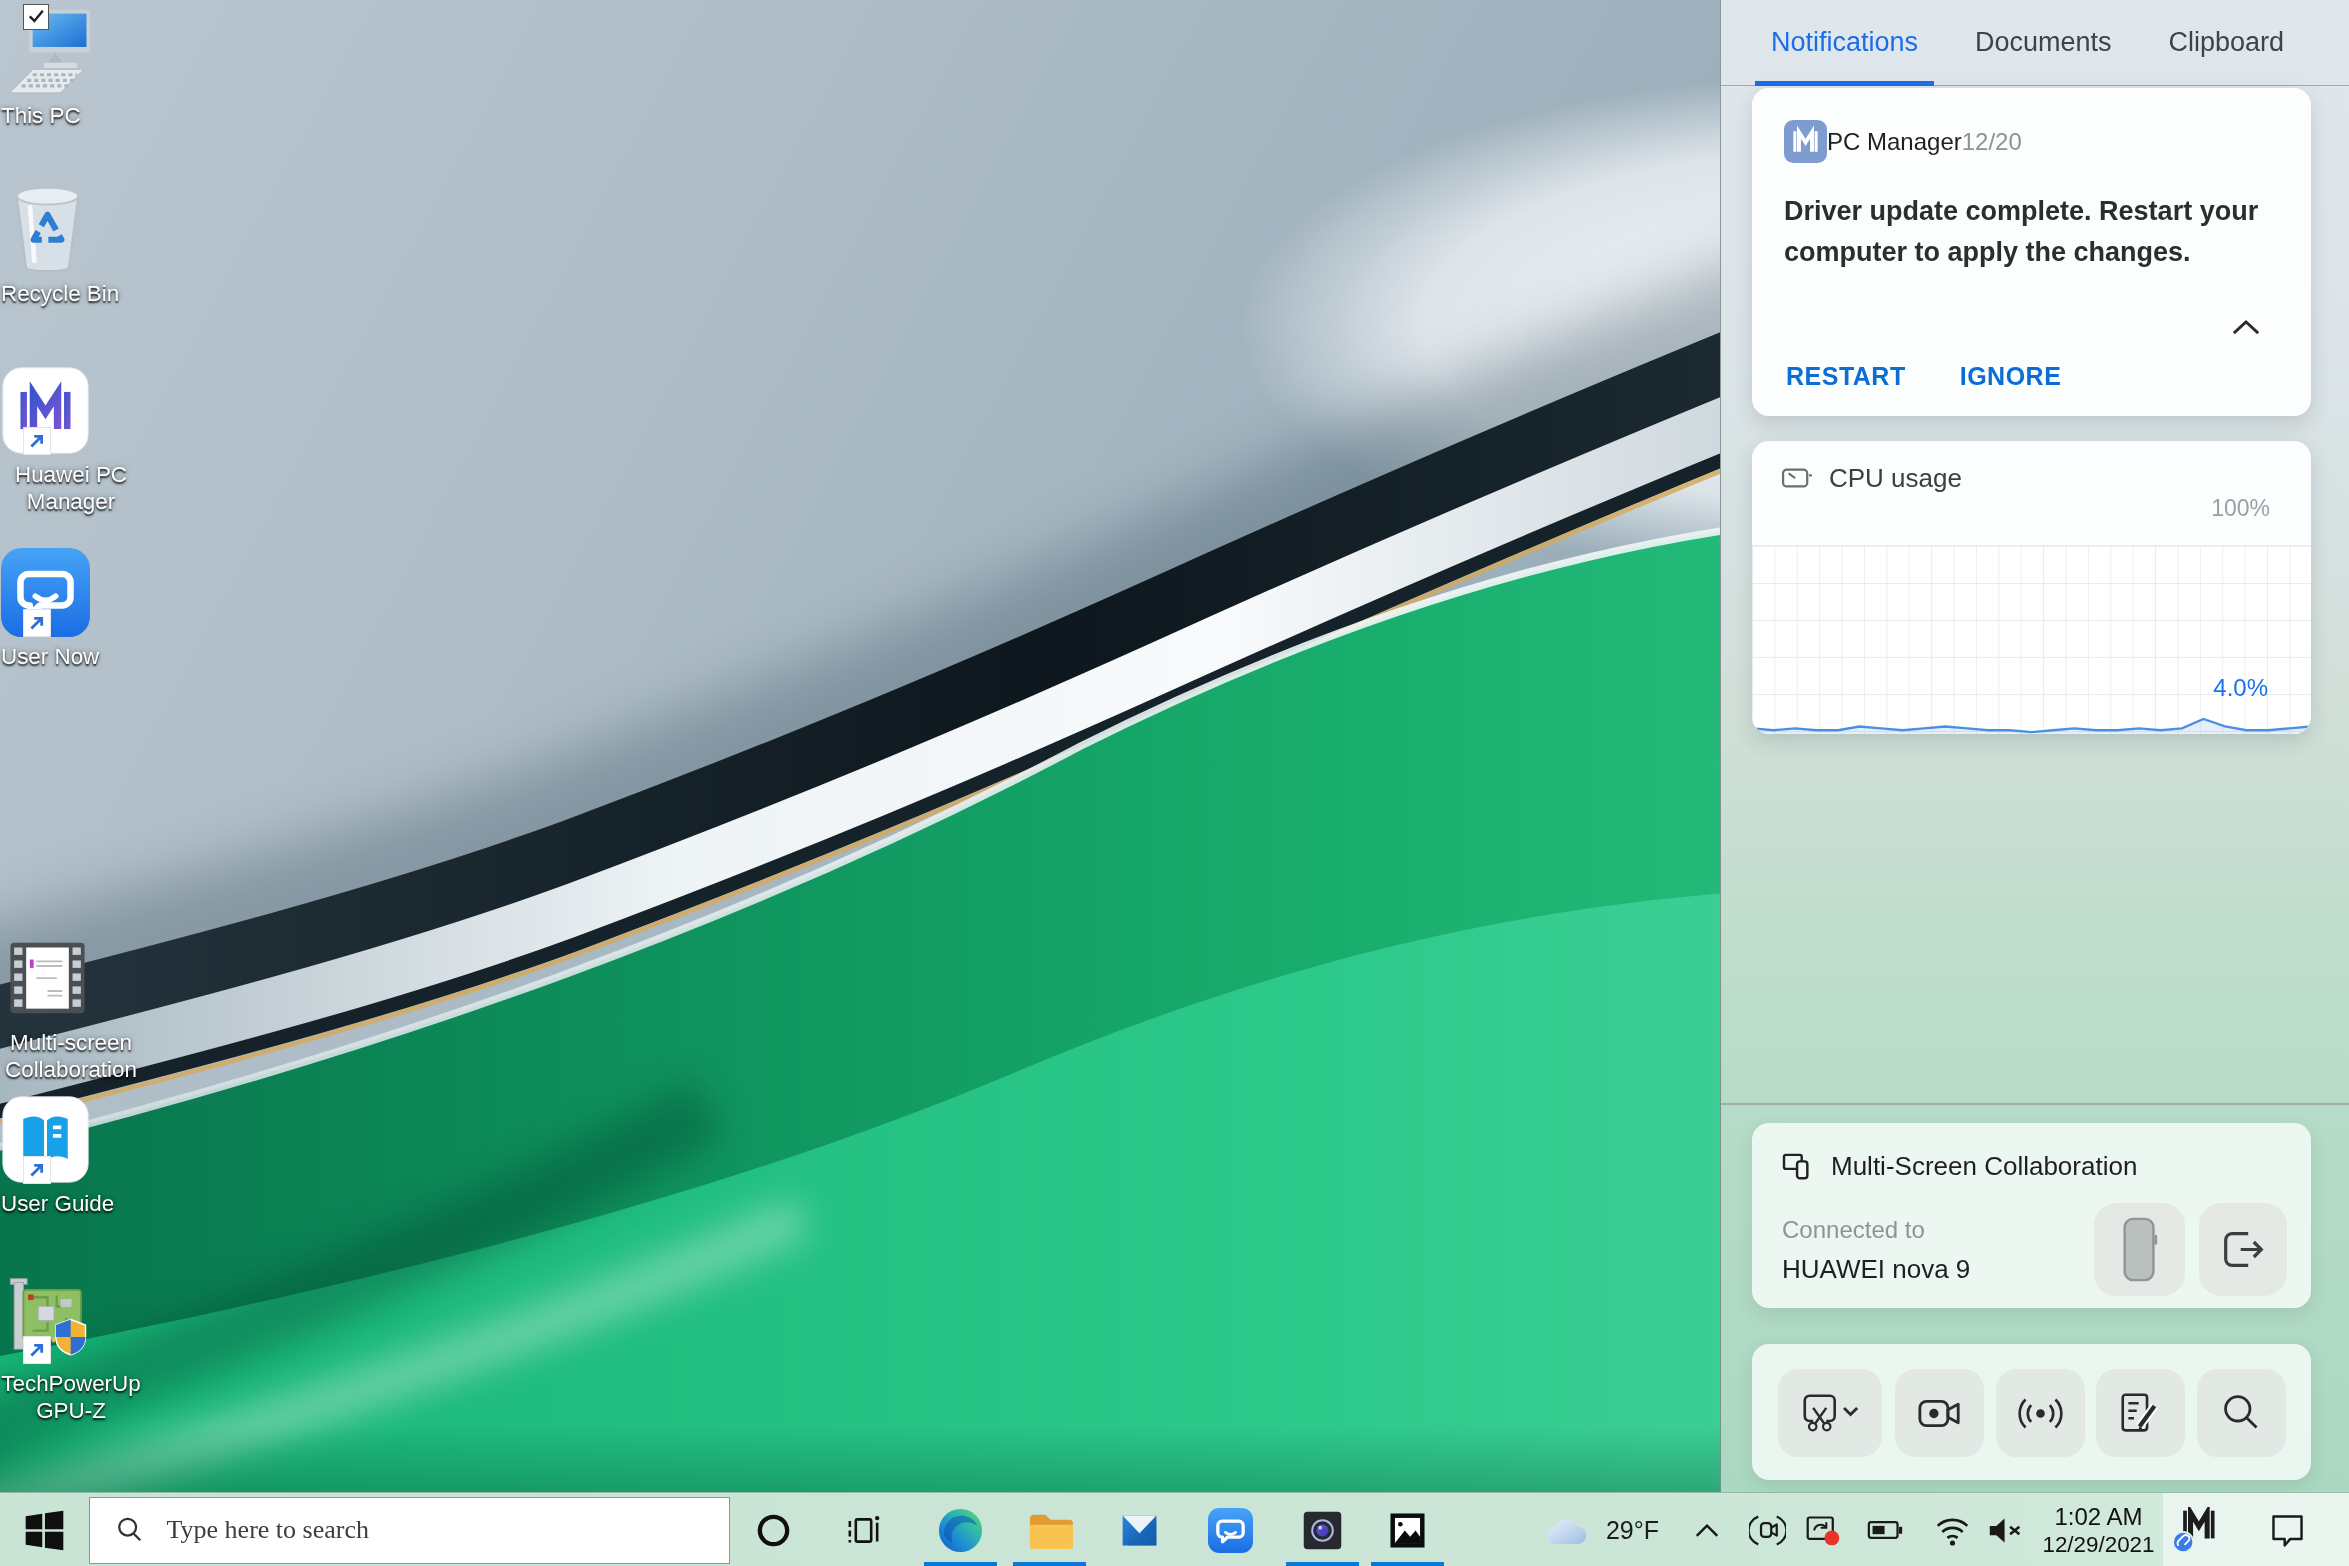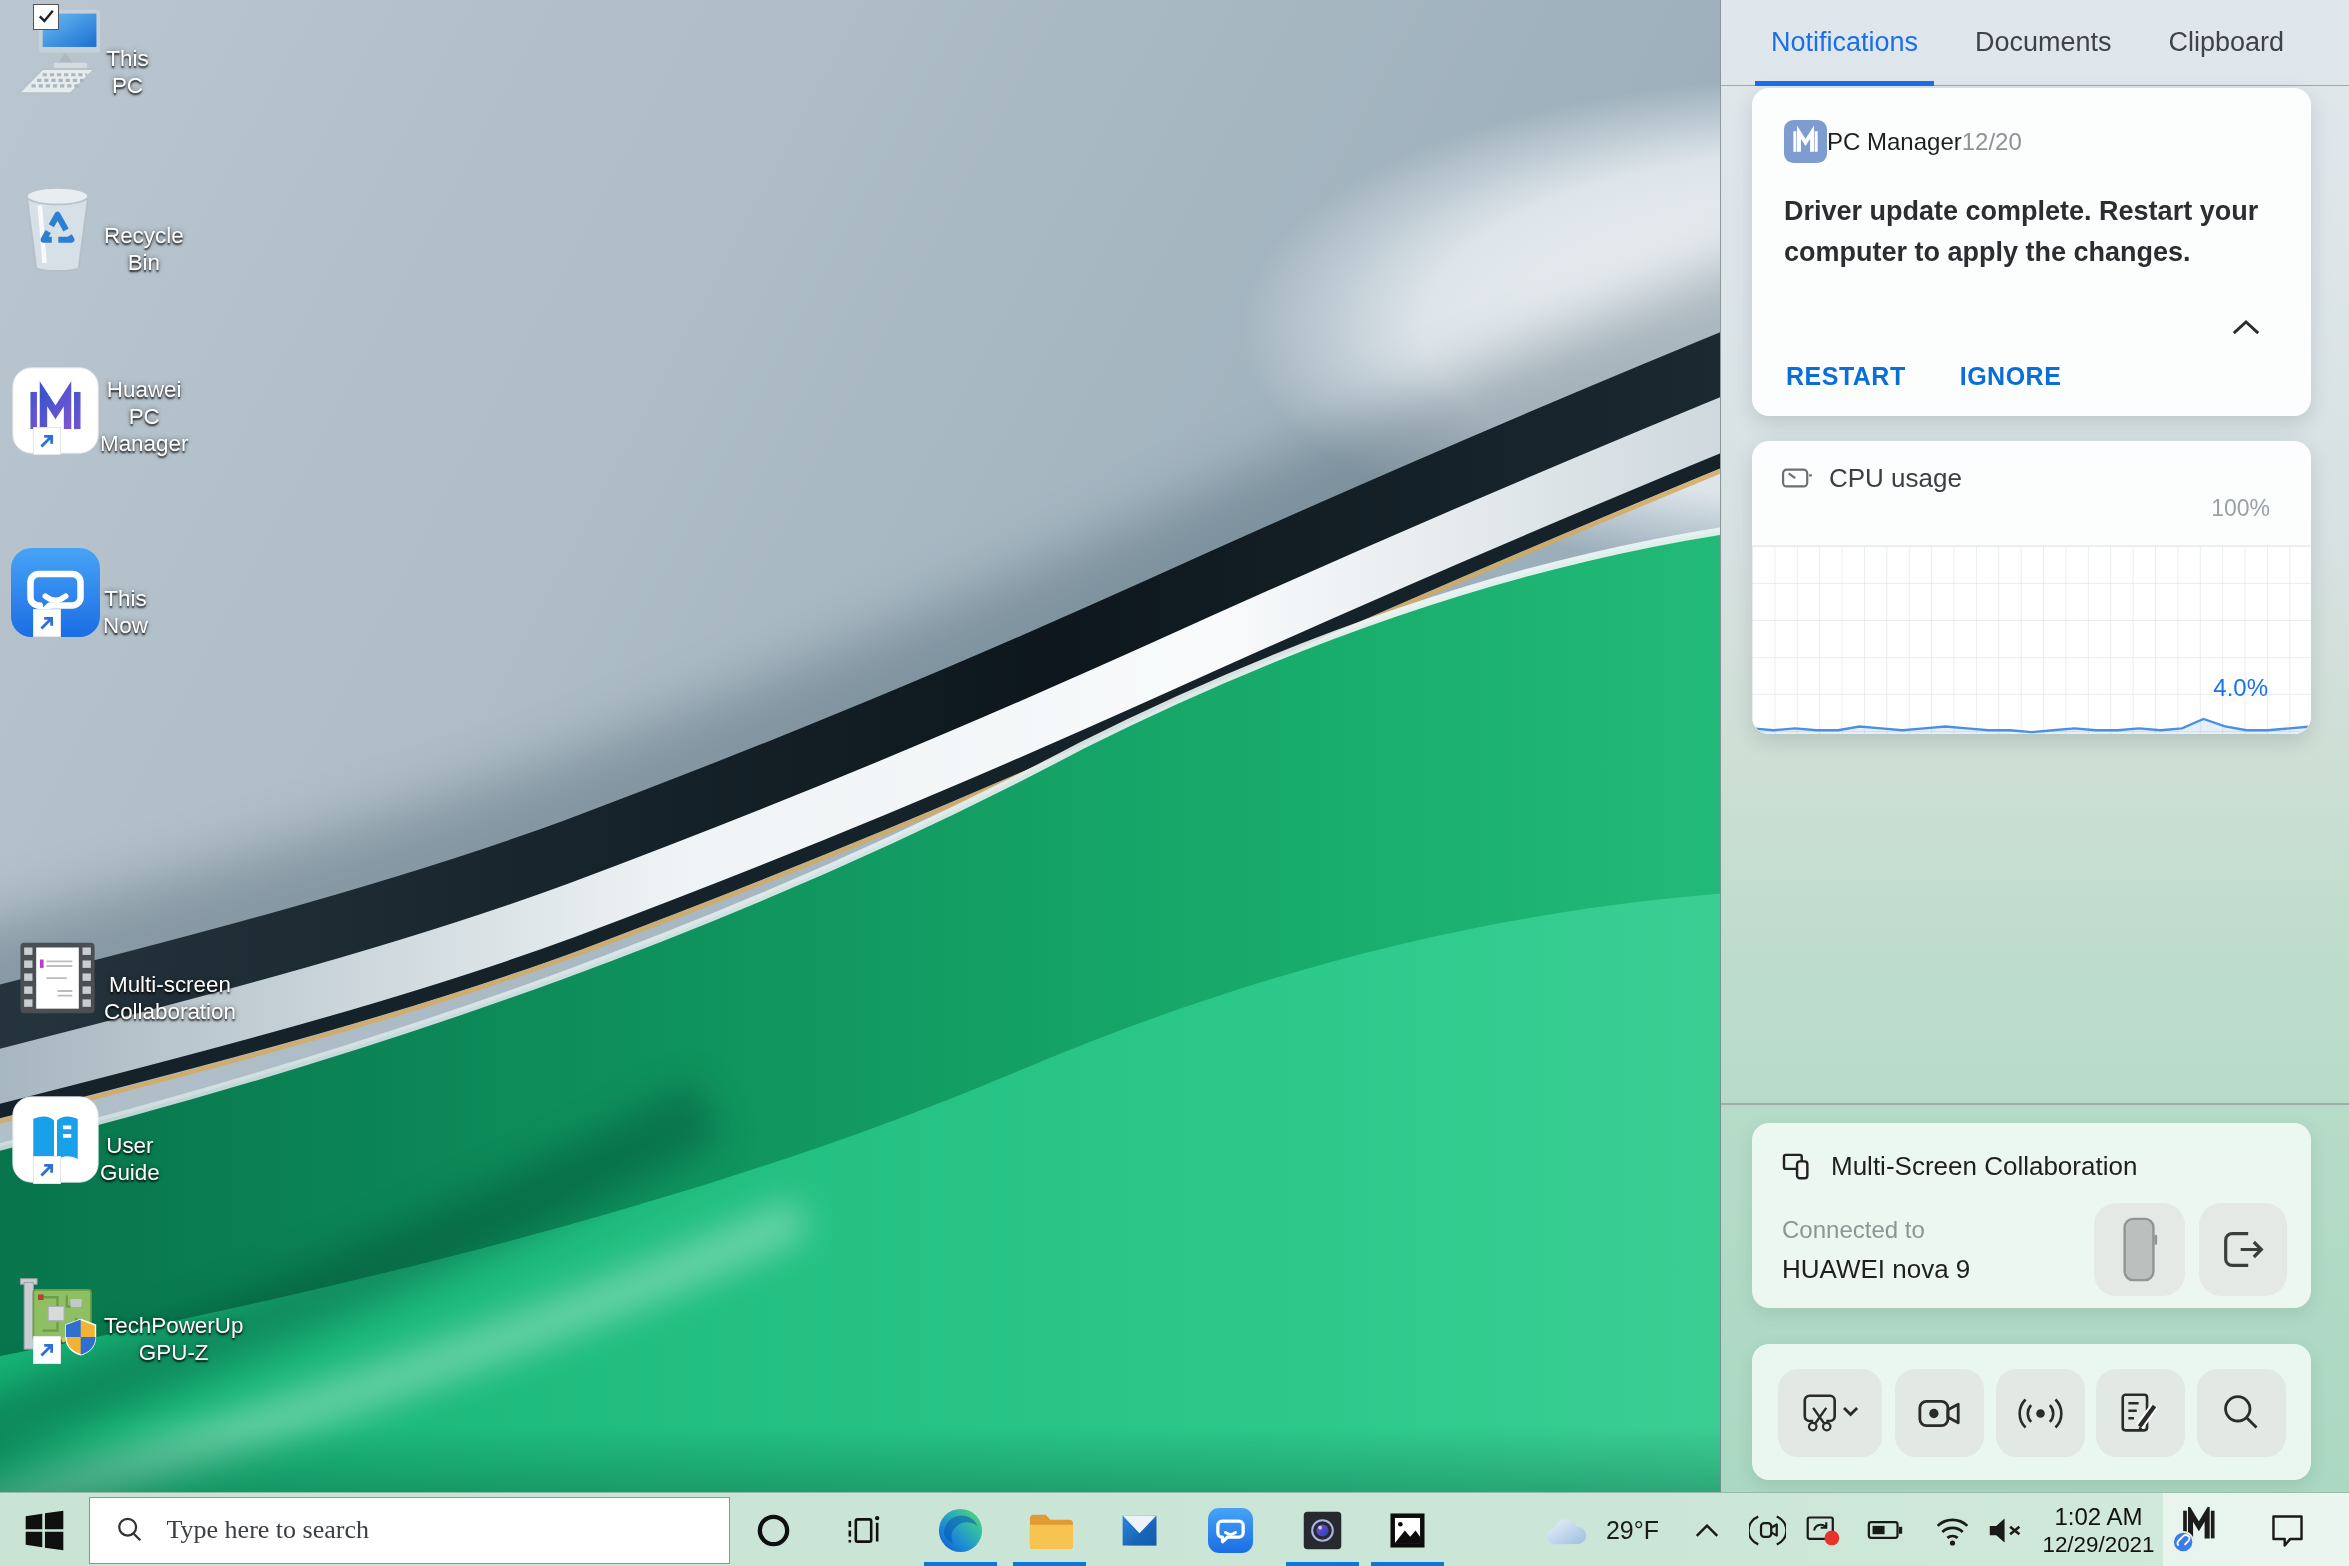--- a/index.html
+++ b/index.html
@@ -6,21 +6,21 @@
   *{box-sizing:border-box;}
   #screen{position:relative;width:2349px;height:1566px;overflow:hidden;
     font-family:"Liberation Sans","DejaVu Sans",sans-serif;cursor:default;}
 
   
   .wallpaper{position:absolute;inset:0;
     background:linear-gradient(118deg,#bac6cf 0%,#adbcc6 28%,#9db0bc 55%,#8da3b1 80%,#849aa9 100%);}
   .wallpaper svg{position:absolute;inset:0;}
 
   
-  .dicon{position:absolute;left:11px;width:140px;display:flex;align-items:flex-end;z-index:2;}
+  .dicon{position:absolute;left:1px;width:140px;display:flex;flex-direction:column;align-items:flex-start;z-index:2;}
   .dicon .art{position:relative;height:93px;display:flex;align-items:center;justify-content:center;}
   .dicon .lbl{margin-top:3.7px;font-size:22.4px;line-height:27px;color:#fff;text-align:center;
     text-shadow:0 1.9px 1.9px rgba(0,0,0,.8),0 0 5.6px rgba(0,0,0,.45);}
   .badge{position:absolute;left:22.4px;bottom:1.9px;width:28px;height:28px;}
   .checkbox{position:absolute;left:22.4px;top:-1.9px;width:26px;height:26px;background:#fff;
     border:1.9px solid #555;display:flex;align-items:center;justify-content:center;}
 
   
   .panel{position:absolute;top:0;right:0;width:629px;height:1492px;z-index:5;
     border-left:1.9px solid rgba(70,85,95,.55);
@@ -237,21 +237,21 @@
         <rect width="96" height="96" rx="22" fill="url(#lnG)"></rect>
         <path d="M30 28 h36 a9 9 0 0 1 9 9 v16 a9 9 0 0 1 -9 9 H42 l-11 10 v-10 h-1 a9 9 0 0 1 -9 -9 V37 a9 9 0 0 1 9 -9 Z" fill="none" stroke="#fff" stroke-width="7" stroke-linejoin="round"></path>
         <path d="M37 52 q11 9 22 0" stroke="#fff" stroke-width="6" fill="none" stroke-linecap="round"></path>
       </svg>
       <span class="badge">
         <svg width="28" height="28" viewBox="0 0 30 30">
             <rect width="30" height="30" fill="#fff" stroke="#c5c9cd"></rect>
         <path d="M9 21 L20 10 M12 10 h8 v8" stroke="#2f6fd8" stroke-width="3" fill="none"></path>
           </svg></span>
     </div>
-    <div class="lbl">This Now</div>
+    <div class="lbl">User Now</div>
   </div>
 
 
   <div class="dicon" style="top:932px">
     <div class="art">
       <svg width="93" height="76" viewBox="0 0 100 82">
         <rect x="10" y="2" width="80" height="76" rx="4" fill="#4a4f54"></rect>
         <g fill="#c9ced2">
           <rect x="14" y="7" width="9" height="8"></rect>
             <rect x="14" y="21" width="9" height="8"></rect>

